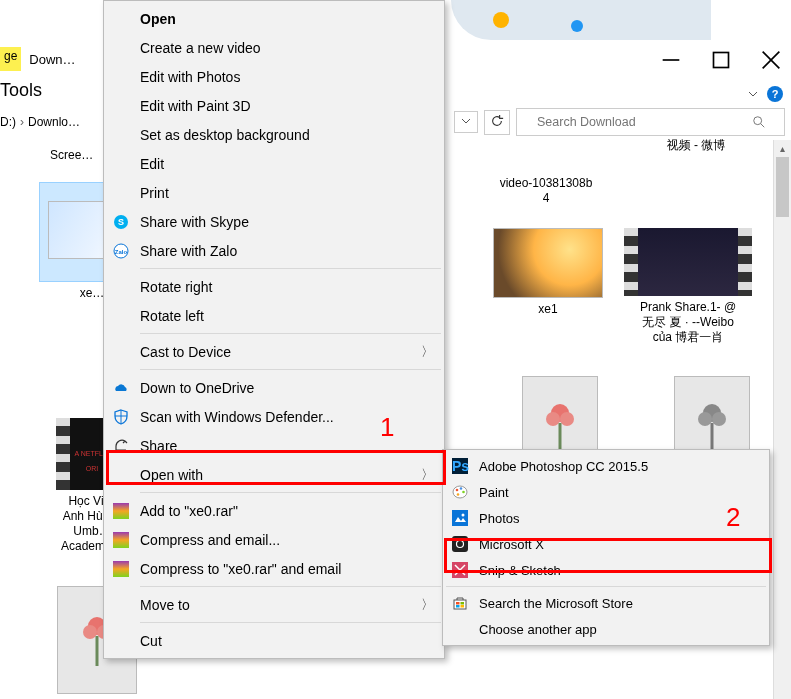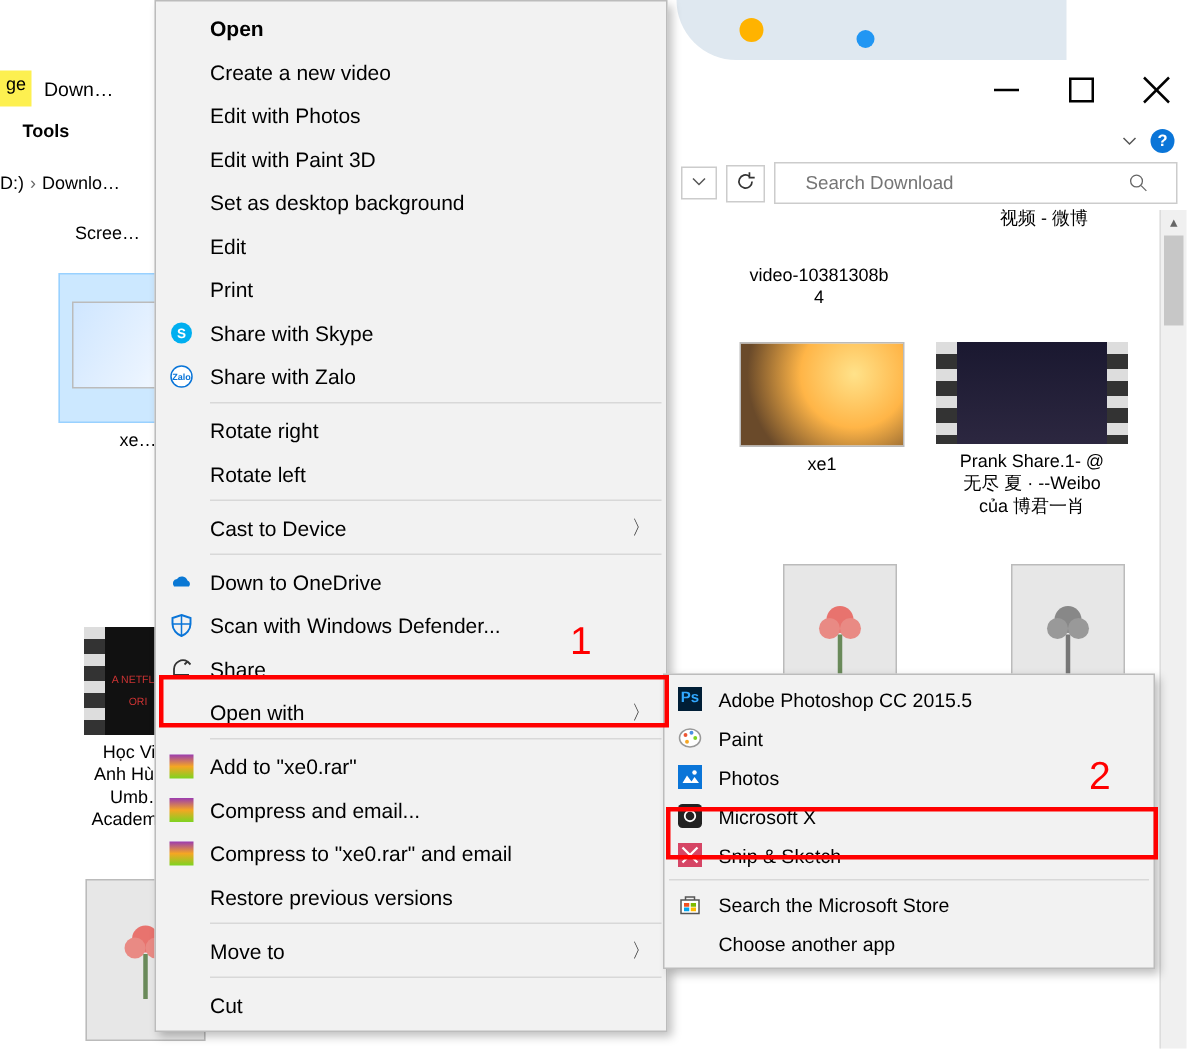--- a/index.html
+++ b/index.html
@@ -30,23 +30,22 @@
   }
   .tab-yellow {
     height: 20px;
     background: #fdf050;
     padding: 2px 4px;
     font-size: 12px;
   }
   .ribbon-label { font-size: 13px; }
   .toolbar-frag {
     position: absolute;
-    left: 15px; top: 80px;
-    font-size: 12px;
-    font-weight: bold;
+    left: 0; top: 80px;
+    font-size: 18px;
   }
   .breadcrumb-frag {
     position: absolute;
     left: 0; top: 115px;
     font-size: 12px;
     display:flex;
     gap:4px;
     align-items:center;
   }
   .breadcrumb-frag span.sep{color:#666;}
@@ -429,38 +428,35 @@
         <div class="sq" style="background:linear-gradient(#9b3bb0,#f5a623 50%,#7ed321);"></div>
       </span>
     <span>Compress and email...</span>
     </div>
   <div class="row">
     <span class="ico">
         <div class="sq" style="background:linear-gradient(#9b3bb0,#f5a623 50%,#7ed321);"></div>
       </span>
     <span>Compress to "xe0.rar" and email</span>
     </div>
-  <div class="row">
-      <span>Restore previous versions</span>
-    </div>
   <div class="sep"></div>
   <div class="row">
       <span>Move to</span>
       <span class="arw">〉</span>
     </div>
   <div class="sep"></div>
   <div class="row">
       <span>Cut</span>
     </div>
 </div>
 
 <div class="menu menu2">
   <div class="row">
     <span class="ico">
-        <div class="sq" style="background:#001e36;color:#31a8ff;font-size:10px;font-weight:bold;text-align:center;line-height:16px;">Ps</div>
+        <div class="sq" style="background:#001e36;color:#31a8ff;font-size:14px;font-weight:bold;text-align:center;line-height:16px;">Ps</div>
       </span>
     <span>Adobe Photoshop CC 2015.5</span>
     </div>
   <div class="row">
     <span class="ico">
         <svg viewBox="0 0 16 16">
           <ellipse cx="8" cy="8" rx="7" ry="6" fill="#fff" stroke="#999"></ellipse>
           <circle cx="5" cy="6" r="1.3" fill="#e53"></circle>
           <circle cx="9" cy="4.5" r="1.3" fill="#4a90e2"></circle>
           <circle cx="11.5" cy="8" r="1.3" fill="#7ed321"></circle>

